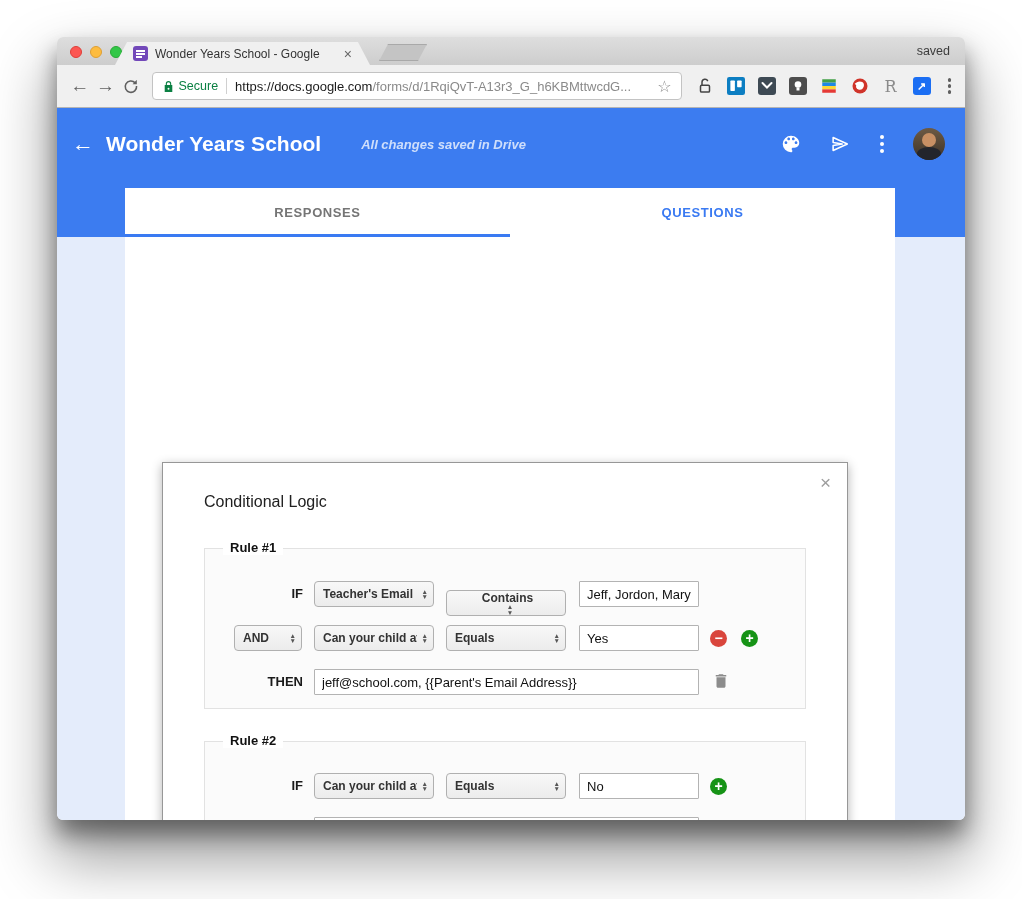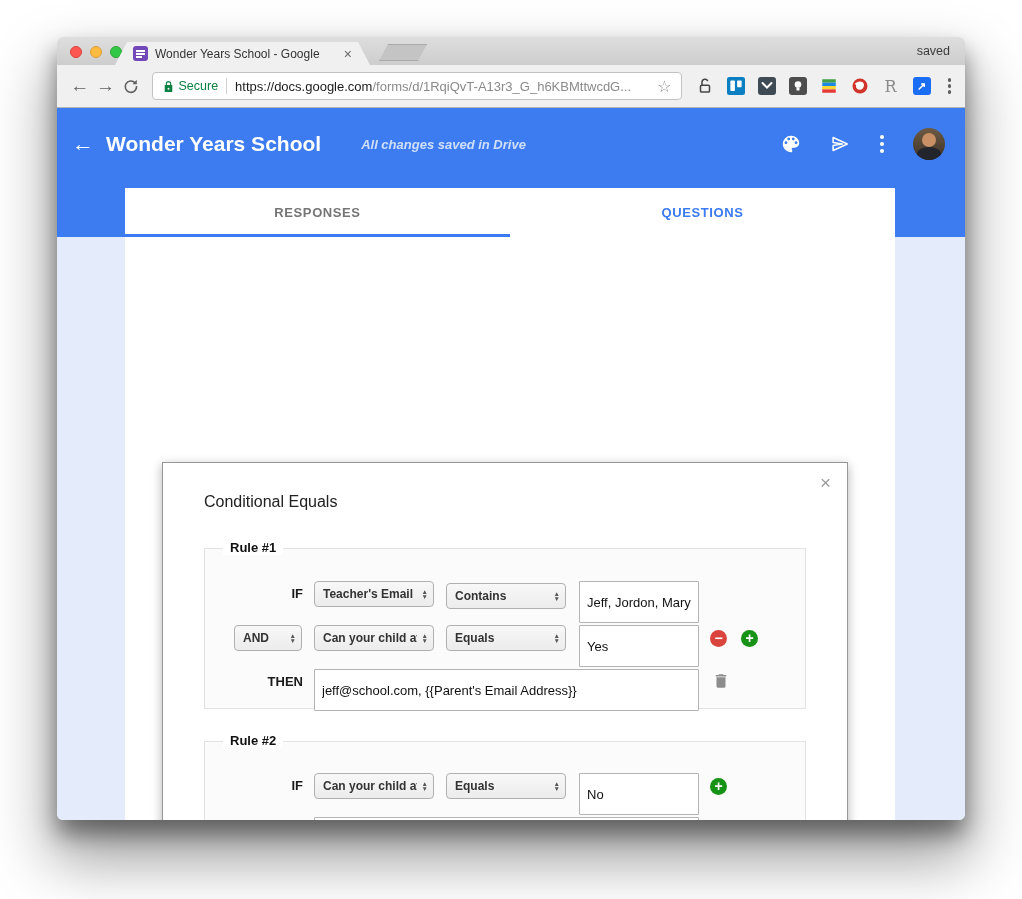--- a/index.html
+++ b/index.html
@@ -97,21 +97,21 @@
   .rule-legend { position:absolute; left:18px; top:-9px; background:#fff; padding:0 7px;
     font-size:13px; font-weight:bold; color:#111; }
   .row-label { position:absolute; width:70px; text-align:right; font-size:13px; font-weight:bold;
     color:#1a1a1a; line-height:26px; }
   .sel { position:absolute; height:26px; background:linear-gradient(#f8f8f8,#ececec);
     border:1px solid #b0b0b0; border-radius:4px; display:flex; align-items:center;
     padding:0 5px 0 8px; font-size:12px; font-weight:bold; color:#333; }
   .sel .txt { flex:1; overflow:hidden; white-space:nowrap; }
   .sel .arrows { display:flex; flex-direction:column; margin-left:5px; color:#555;
     font-size:6.5px; line-height:5.5px; }
-  .ti { position:absolute; height:42px; border:1px solid #b3b3b3; border-radius:1px;
+  .ti { position:absolute; height:26px; border:1px solid #b3b3b3; border-radius:1px;
     font-family:"Liberation Sans",sans-serif; font-size:13px; color:#111; padding:0 7px; background:#fff; }
   .circle-btn { position:absolute; width:17px; height:17px; border-radius:50%; color:#fff;
     font-size:14px; font-weight:bold; line-height:16px; text-align:center; }
   .circle-btn.minus { background:#d9453c; }
   .circle-btn.plus { background:#169316; }
   .trash { position:absolute; width:18px; height:20px; }
   .trash svg { width:18px; height:20px; fill:#8c8c8c; }
 </style>
 </head>
 <body>
@@ -239,34 +239,34 @@
       </div>
     </div>
 
     <div class="page">
       <div class="form-card">
         <div class="short-answer">Short-answer text</div>
       </div>
 
       <div class="dialog">
         <span class="dlg-close">×</span>
-        <div class="dlg-title">Conditional Equals</div>
+        <div class="dlg-title">Conditional Logic</div>
 
         <div class="rule-box r1">
           <span class="rule-legend">Rule #1</span>
         </div>
         <span class="row-label" style="left:70px; top:118px;">IF</span>
         <div class="sel" style="left:151px; top:118px; width:120px;">
           <span class="txt">Teacher's Email</span>
           <span class="arrows">
               <span>▲</span>
               <span>▼</span>
             </span>
         </div>
-        <div class="sel" style="left:283px; top:120px; width:120px;">
+        <div class="sel" style="left:283px; top:127px; width:120px;flex-direction:column;">
           <span class="txt">Contains</span>
           <span class="arrows">
               <span>▲</span>
               <span>▼</span>
             </span>
         </div>
         <input class="ti" style="left: 416px; top: 118px; width: 120px;" value="Jeff, Jordon, Mary">
 
         <div class="sel" style="left:71px; top:162px; width:68px;">
           <span class="txt">AND</span>

